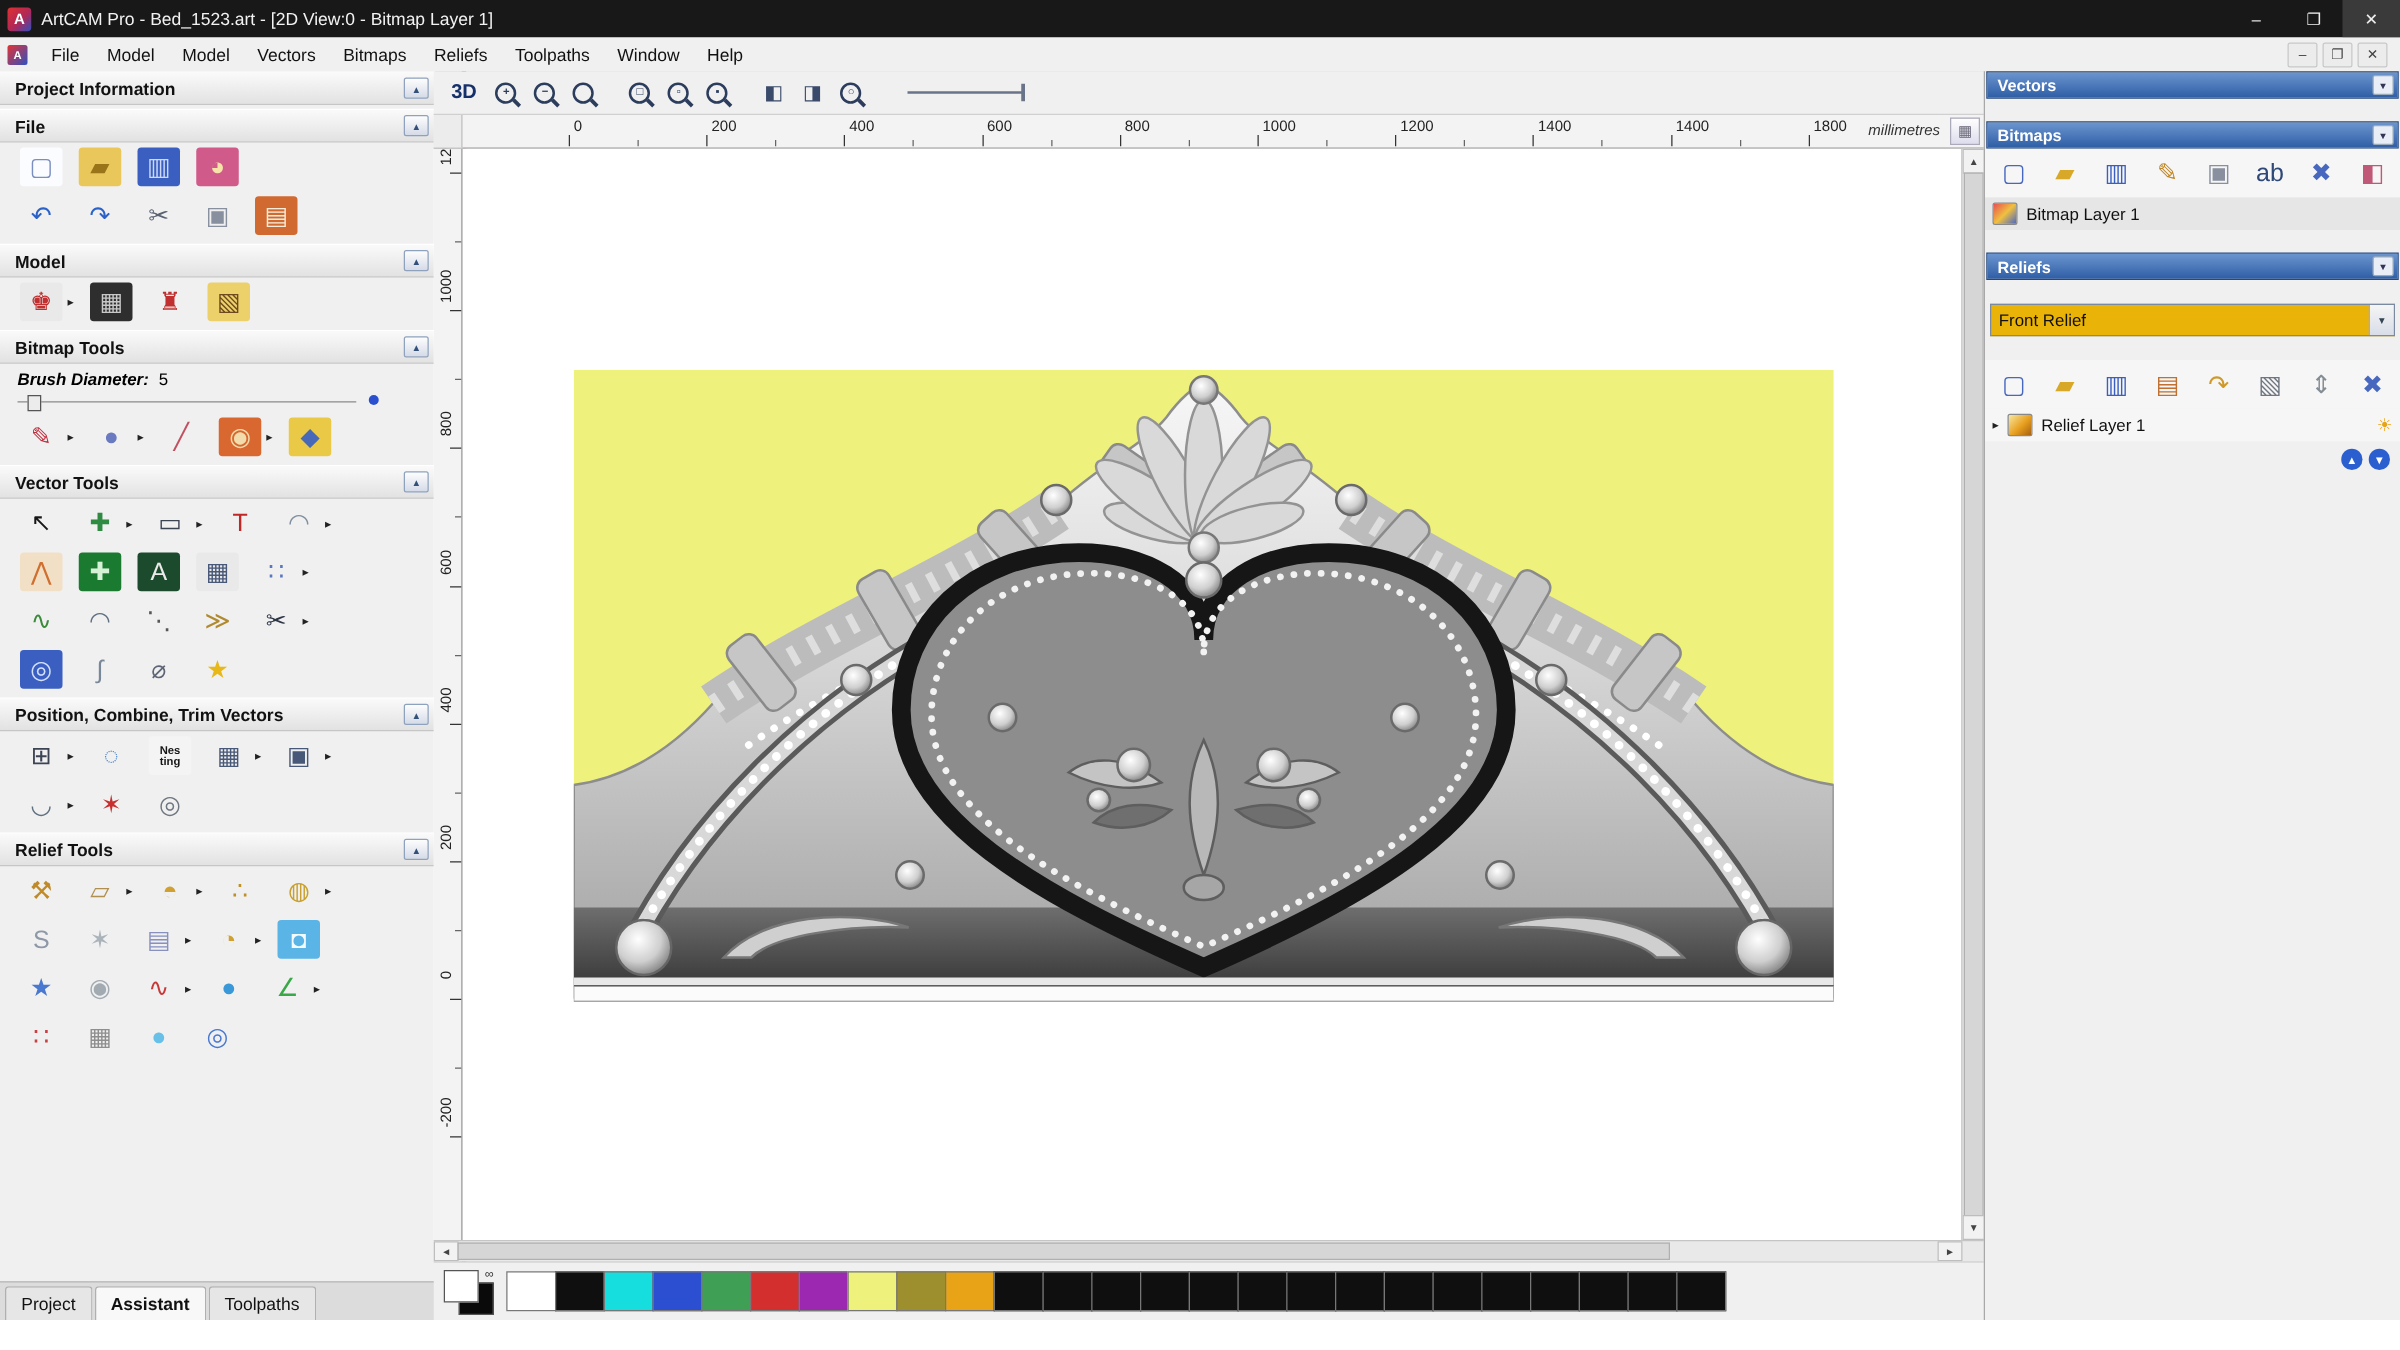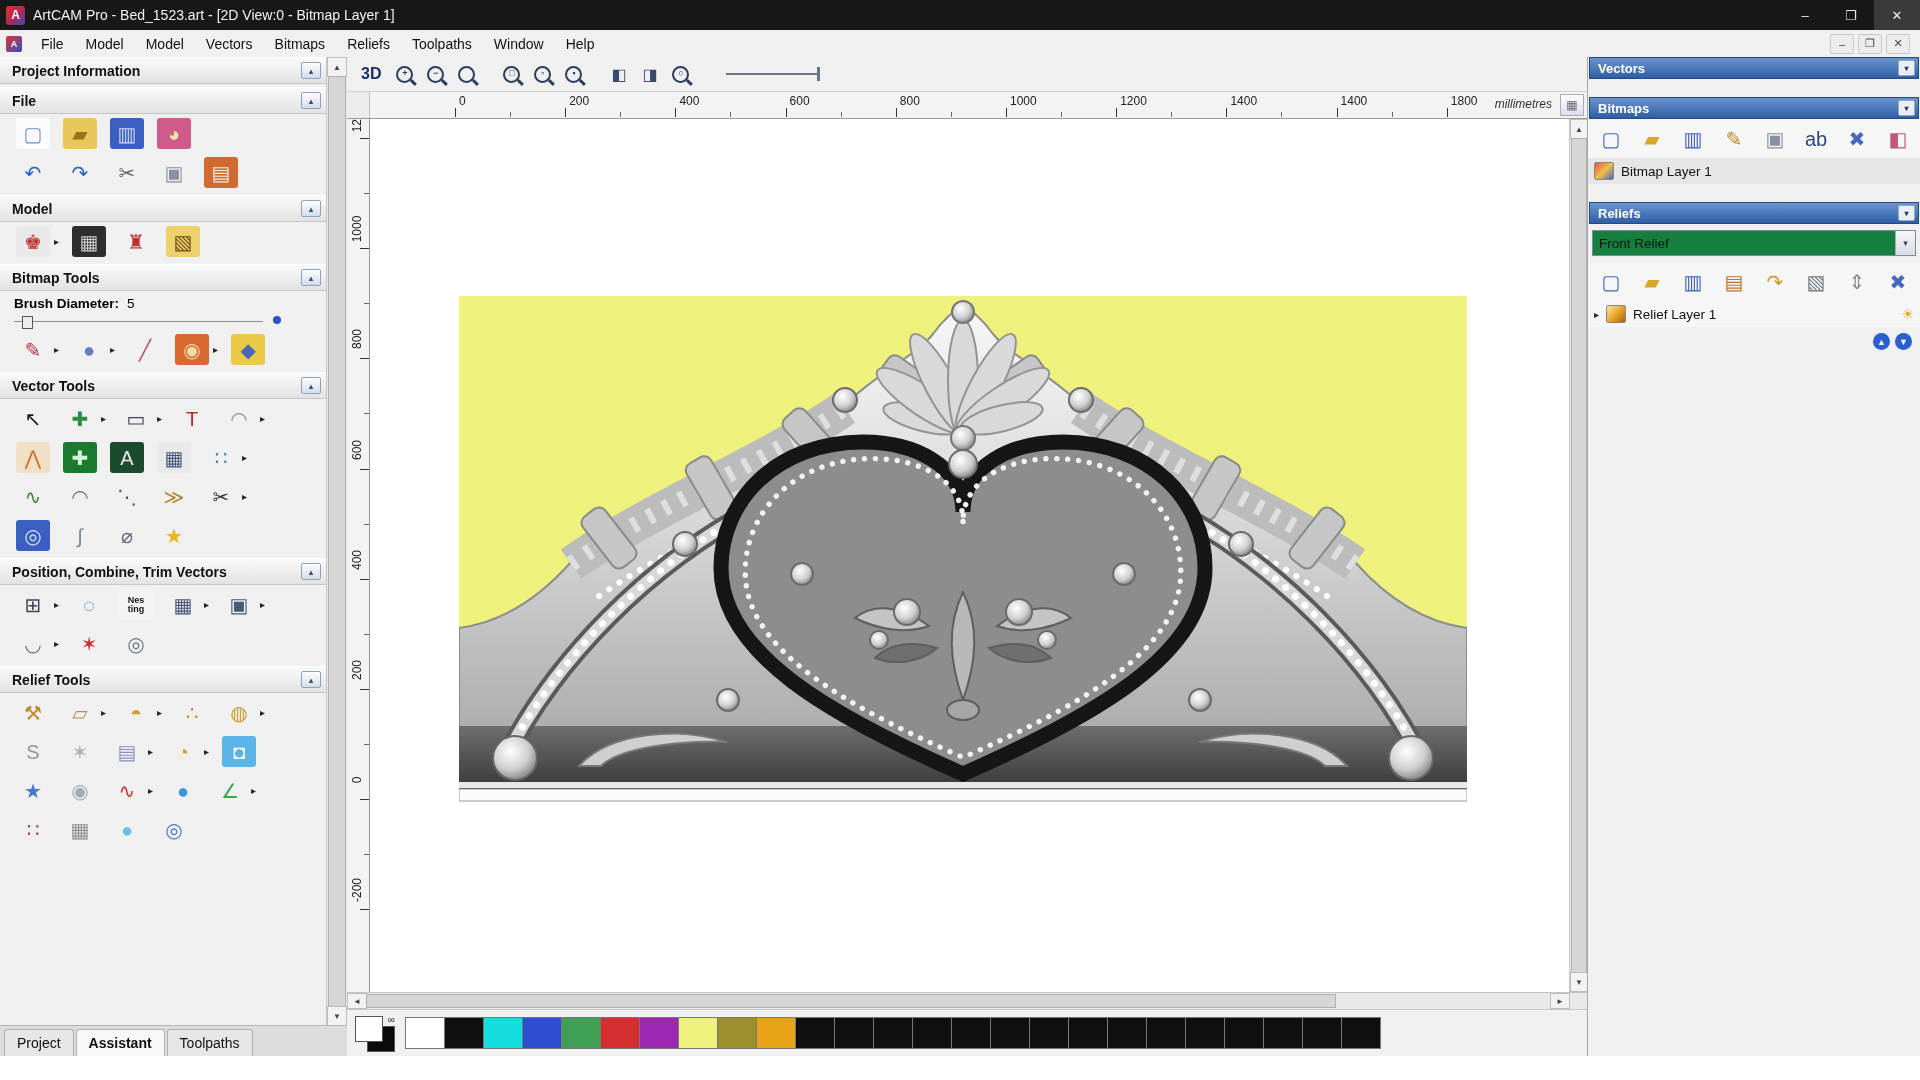--- a/index.html
+++ b/index.html
@@ -14,34 +14,34 @@
   .wbtn.close{background:#3a3a3a;}
 
   
   .menubar{position:absolute;left:0;top:30px;right:0;height:27px;background:#f0f0f0;border-bottom:1px solid #d2d2d2;display:flex;align-items:center;}
   .doc-icon{width:16px;height:16px;margin:0 8px 0 6px;border-radius:2px;background:linear-gradient(135deg,#e23333,#3050c0);color:#fff;font-size:9px;font-weight:bold;display:flex;align-items:center;justify-content:center;}
   .menu-item{padding:4px 11px;font-size:14px;color:#111;}
   .mdi-ctrls{margin-left:auto;display:flex;align-items:center;gap:4px;padding-right:10px;}
   .mdibtn{width:22px;height:18px;display:flex;align-items:center;justify-content:center;font-size:11px;color:#444;border:1px solid #c8c8c8;background:#ececec;border-radius:2px;}
 
   
-  .left-panel{position:absolute;left:0;top:57px;bottom:24px;width:347px;background:#f0f0f0;border-right:4px solid #be185d;}
+  .left-panel{position:absolute;left:0;top:57px;bottom:24px;width:347px;background:#f0f0f0;border-right:4px solid #be185d;padding-left:22px;}
   .lp-content{position:absolute;left:0;top:0;right:20px;bottom:30px;overflow:hidden;}
   .shead{display:flex;align-items:center;height:25px;padding:0 6px 0 12px;background:linear-gradient(#fafafa,#e2e2e2);border-top:1px solid #fff;border-bottom:1px solid #c6c6c6;margin-top:3px;}
   .shead-t{font-size:14px;font-weight:bold;color:#111;}
   .collapse-btn{margin-left:auto;width:18px;height:15px;border:1px solid #8fa2bd;background:linear-gradient(#fdfdfd,#d5dbe8);font-size:9px;color:#33507a;display:flex;align-items:center;justify-content:center;border-radius:2px;}
   .pinfo{display:grid;grid-template-columns:160px 1fr;padding:5px 4px 6px 14px;font-size:13.5px;color:#111;line-height:19px;}
   .b{font-weight:bold;}
   .irow{display:flex;align-items:center;gap:13px;padding:4px 2px 4px 16px;}
   .tool{width:34px;height:31px;display:flex;align-items:center;justify-content:center;border-radius:3px;flex:0 0 auto;}
   .tg{font-size:20px;line-height:1;}
   .tg.tiny{font-size:9px;font-weight:bold;line-height:1;text-align:center;}
   .fly{font-size:10px;color:#222;margin-left:-9px;}
   .brush-row{display:flex;align-items:baseline;gap:8px;padding:5px 0 0 14px;font-size:13.5px;}
-  .brush-lbl{font-weight:bold;}
+  .brush-lbl{font-style:italic;font-weight:bold;}
   .slider{position:relative;height:14px;margin:3px 40px 2px 14px;}
   .slider .track{position:absolute;left:0;right:24px;top:7px;height:1px;background:#8a8a8a;}
   .slider .handle{position:absolute;left:8px;top:2px;width:9px;height:11px;background:#ececec;border:1px solid #555;}
   .slider .dot{position:absolute;right:6px;top:2px;width:8px;height:8px;border-radius:50%;background:#2a50d0;}
   .lscroll{position:absolute;right:0;top:0;bottom:30px;width:20px;background:#e9e9e9;border-left:1px solid #c5c5c5;}
   .sbtn{position:absolute;left:0;right:0;height:18px;background:#f2f2f2;border:1px solid #bdbdbd;font-size:8px;color:#444;display:flex;align-items:center;justify-content:center;}
   .sbtn.up{top:0;} .sbtn.down{bottom:0;}
   .sthumb{position:absolute;left:1px;right:1px;top:19px;bottom:19px;background:#d6d6d6;border:1px solid #b0b0b0;}
   .ltabs{position:absolute;left:0;right:0;bottom:0;height:30px;background:#dcdcdc;border-top:1px solid #b5b5b5;display:flex;align-items:stretch;padding-left:4px;gap:2px;}
   .ptab{padding:5px 12px 0 12px;font-size:14px;color:#111;background:#e6e6e6;border:1px solid #b0b0b0;border-bottom:none;border-radius:3px 3px 0 0;margin-top:3px;}
@@ -94,21 +94,21 @@
   .bluehead{display:flex;align-items:center;height:20px;padding:0 3px 0 8px;background:linear-gradient(#6b95cf,#2f5ea6);color:#fff;font-size:13px;font-weight:bold;border:1px solid #24497f;margin:0 1px;}
   .chev{margin-left:auto;width:15px;height:14px;background:#e9eef6;border:1px solid #9ab;color:#335;font-size:8px;display:flex;align-items:center;justify-content:center;border-radius:2px;}
   .rgap{height:18px;}
   .rp-irow{display:flex;align-items:center;gap:7px;padding:4px 6px;background:#f6f6f6;}
   .layer-row{display:flex;align-items:center;gap:7px;height:26px;padding:0 6px;background:#e6e6e6;font-size:13.5px;color:#111;}
   .layer-row.plain{background:#f6f6f6;}
   .thumb{width:18px;height:16px;border:1px solid #888;border-radius:2px;background:linear-gradient(135deg,#e85050,#f0c040 50%,#4868c8);}
   .thumb.relief{background:linear-gradient(135deg,#f8e8a0,#e8a020 55%,#a86010);}
   .expander{font-size:10px;color:#222;}
   .eye{margin-left:auto;font-size:14px;color:#e8a317;}
-  .combo{display:flex;align-items:stretch;height:24px;margin:6px 4px;border:1px solid #7a8aa0;background:#15803d;}
+  .combo{display:flex;align-items:stretch;height:24px;margin:19px 4px;border:1px solid #7a8aa0;background:#eab308;}
   .combo .val{flex:1;font-size:13.5px;color:#111;display:flex;align-items:center;padding-left:6px;}
   .combo .drop{width:19px;background:linear-gradient(#f5f5f5,#d8dde8);border-left:1px solid #aab;display:flex;align-items:center;justify-content:center;font-size:9px;color:#345;}
   .updown{display:flex;justify-content:flex-end;gap:5px;padding:6px 8px;}
   .udbtn{width:17px;height:17px;border-radius:50%;background:#2b5fd0;color:#fff;font-size:9px;display:flex;align-items:center;justify-content:center;}
   .rtabs{position:absolute;left:0;right:0;bottom:0;height:30px;background:#dcdcdc;border-top:1px solid #b5b5b5;display:flex;align-items:stretch;padding-left:6px;gap:2px;}
 
   
   .statusbar{position:absolute;left:0;right:0;bottom:0;height:24px;background:#f0f0f0;border-top:1px solid #cfcfcf;display:flex;align-items:center;justify-content:flex-end;padding-right:95px;gap:8px;}
   .scell{min-width:92px;padding:1px 8px;font-size:13px;color:#111;border:1px solid;border-color:#9a9a9a #ffffff #ffffff #9a9a9a;background:#f4f4f4;}
 </style>

